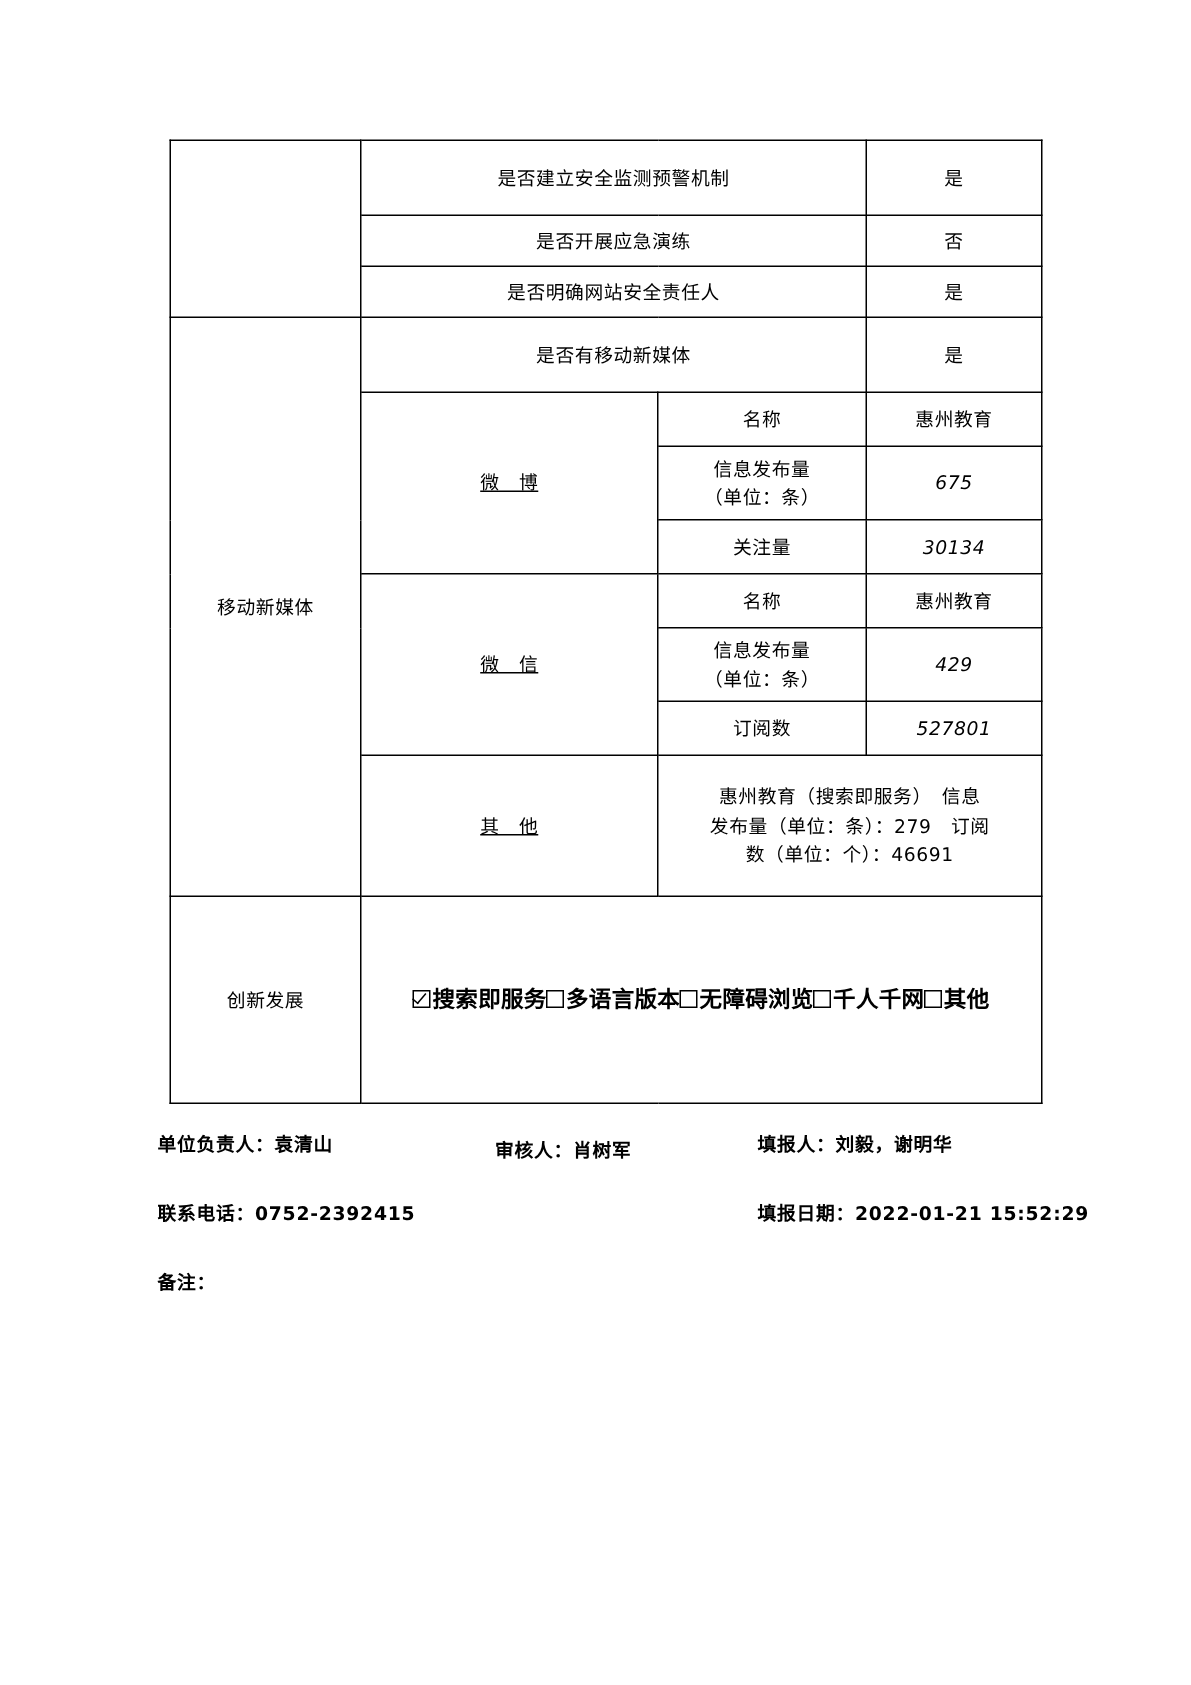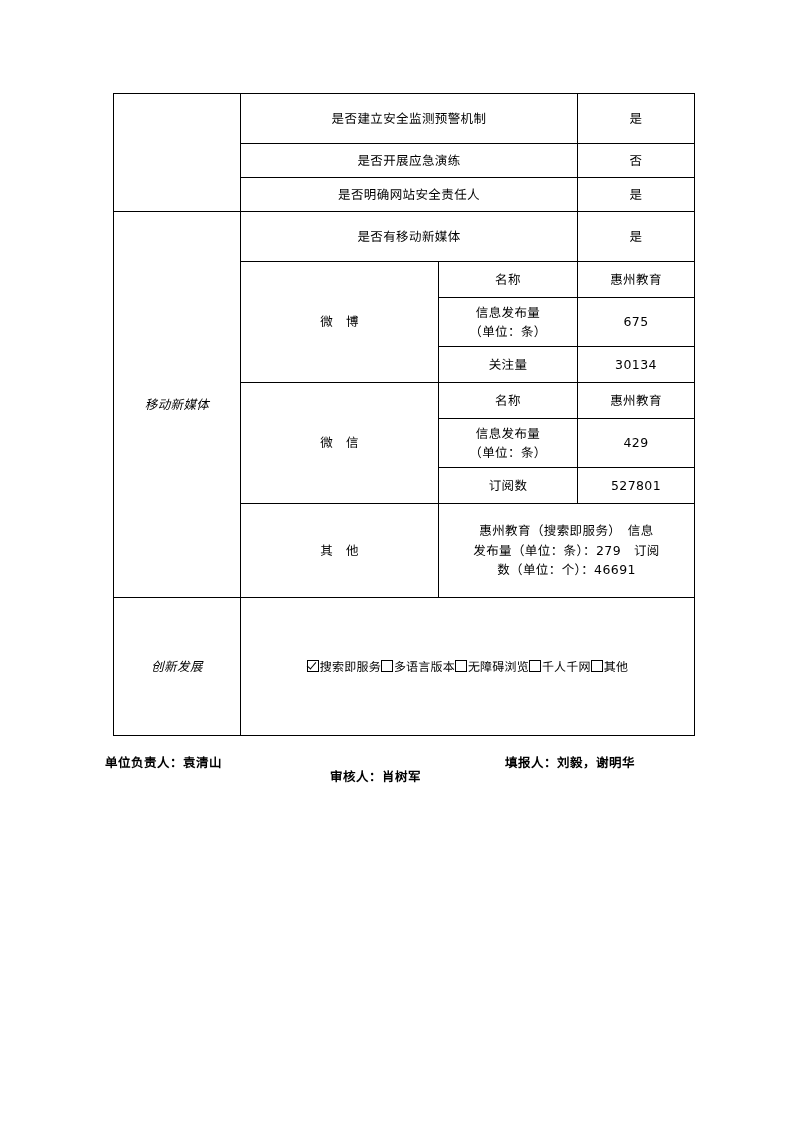--- a/index.html
+++ b/index.html
@@ -42,55 +42,57 @@
     font-size: 12.5px;
     line-height: 1.55;
     letter-spacing: 0.4px;
     font-family: "DejaVu Sans", "Liberation Sans", sans-serif;
   }
 
   
   .cat-cell {
     font-size: 12.5px;
     letter-spacing: 1px;
+  }
+  .label-cell {
+    font-size: 12.5px;
+  }
+  .value-cell {
+    font-size: 12.5px;
+  }
+  .num-cell {
+    font-family: "DejaVu Sans", "Liberation Sans", sans-serif;
+    font-size: 12.5px;
+    letter-spacing: 0.6px;
     font-style: italic;
-  }
-  .label-cell {
-    font-size: 12.5px;
-  }
-  .value-cell {
-    font-size: 12.5px;
-  }
-  .num-cell {
-    font-family: "DejaVu Sans", "Liberation Sans", sans-serif;
-    font-size: 12.5px;
-    letter-spacing: 0.6px;
   }
   .wide-spaced {
     letter-spacing: 9px;
     padding-left: 9px;
+    text-decoration: underline;
   }
   .other-text {
     text-align: center;
     line-height: 1.85;
     font-size: 12.5px;
     padding: 6px 10px;
     letter-spacing: 0.3px;
   }
 
   
   .checkbox-row-cell {
     text-align: center;
     padding: 4px 6px;
   }
   .cb-group {
     display: inline-block;
     white-space: nowrap;
-    font-size: 12px;
+    font-size: 15px;
     letter-spacing: 0.2px;
+    font-weight: bold;
   }
   .cb-item {
     display: inline-block;
     white-space: nowrap;
     vertical-align: middle;
   }
   .cb-box {
     display: inline-block;
     width: 10px;
     height: 10px;
@@ -131,21 +133,21 @@
     font-weight: bold;
     letter-spacing: 0.5px;
     text-align: center;
   }
   .f-item {
     position: absolute;
     white-space: nowrap;
     font-weight: bold;
   }
   .f-unit     { left: 105px; top: 0; }
-  .f-auditor  { left: 330px; top: 14px; }
+  .f-auditor  { left: 330px; top: 4px; }
   .f-reporter { left: 505px; top: 0; }
   .f-phone    { left: 105px; top: 0; }
   .f-date     { left: 505px; top: 0; }
   .f-remark   { left: 105px; top: 0; }
 
   
   .page-number {
     position: absolute;
     left: 0;
     top: 1040px;
@@ -242,17 +244,24 @@
       </tr>
     </tbody>
   </table>
 
   <div class="footer">
     <div class="footer-line">
       <span class="f-item f-unit">单位负责人：袁清山</span>
       <span class="f-item f-auditor">审核人：肖树军</span>
       <span class="f-item f-reporter">填报人：刘毅，谢明华</span>
     </div>
+    <div class="footer-line">
+      <span class="f-item f-phone">联系电话：0752-2392415</span>
+      <span class="f-item f-date">填报日期：2022-01-21 15:52:29</span>
+    </div>
+    <div class="footer-line">
+      <span class="f-item f-remark">备注：</span>
+    </div>
   </div>
 
   <div class="page-number">3</div>
 
 </div>
 
 </body></html>

